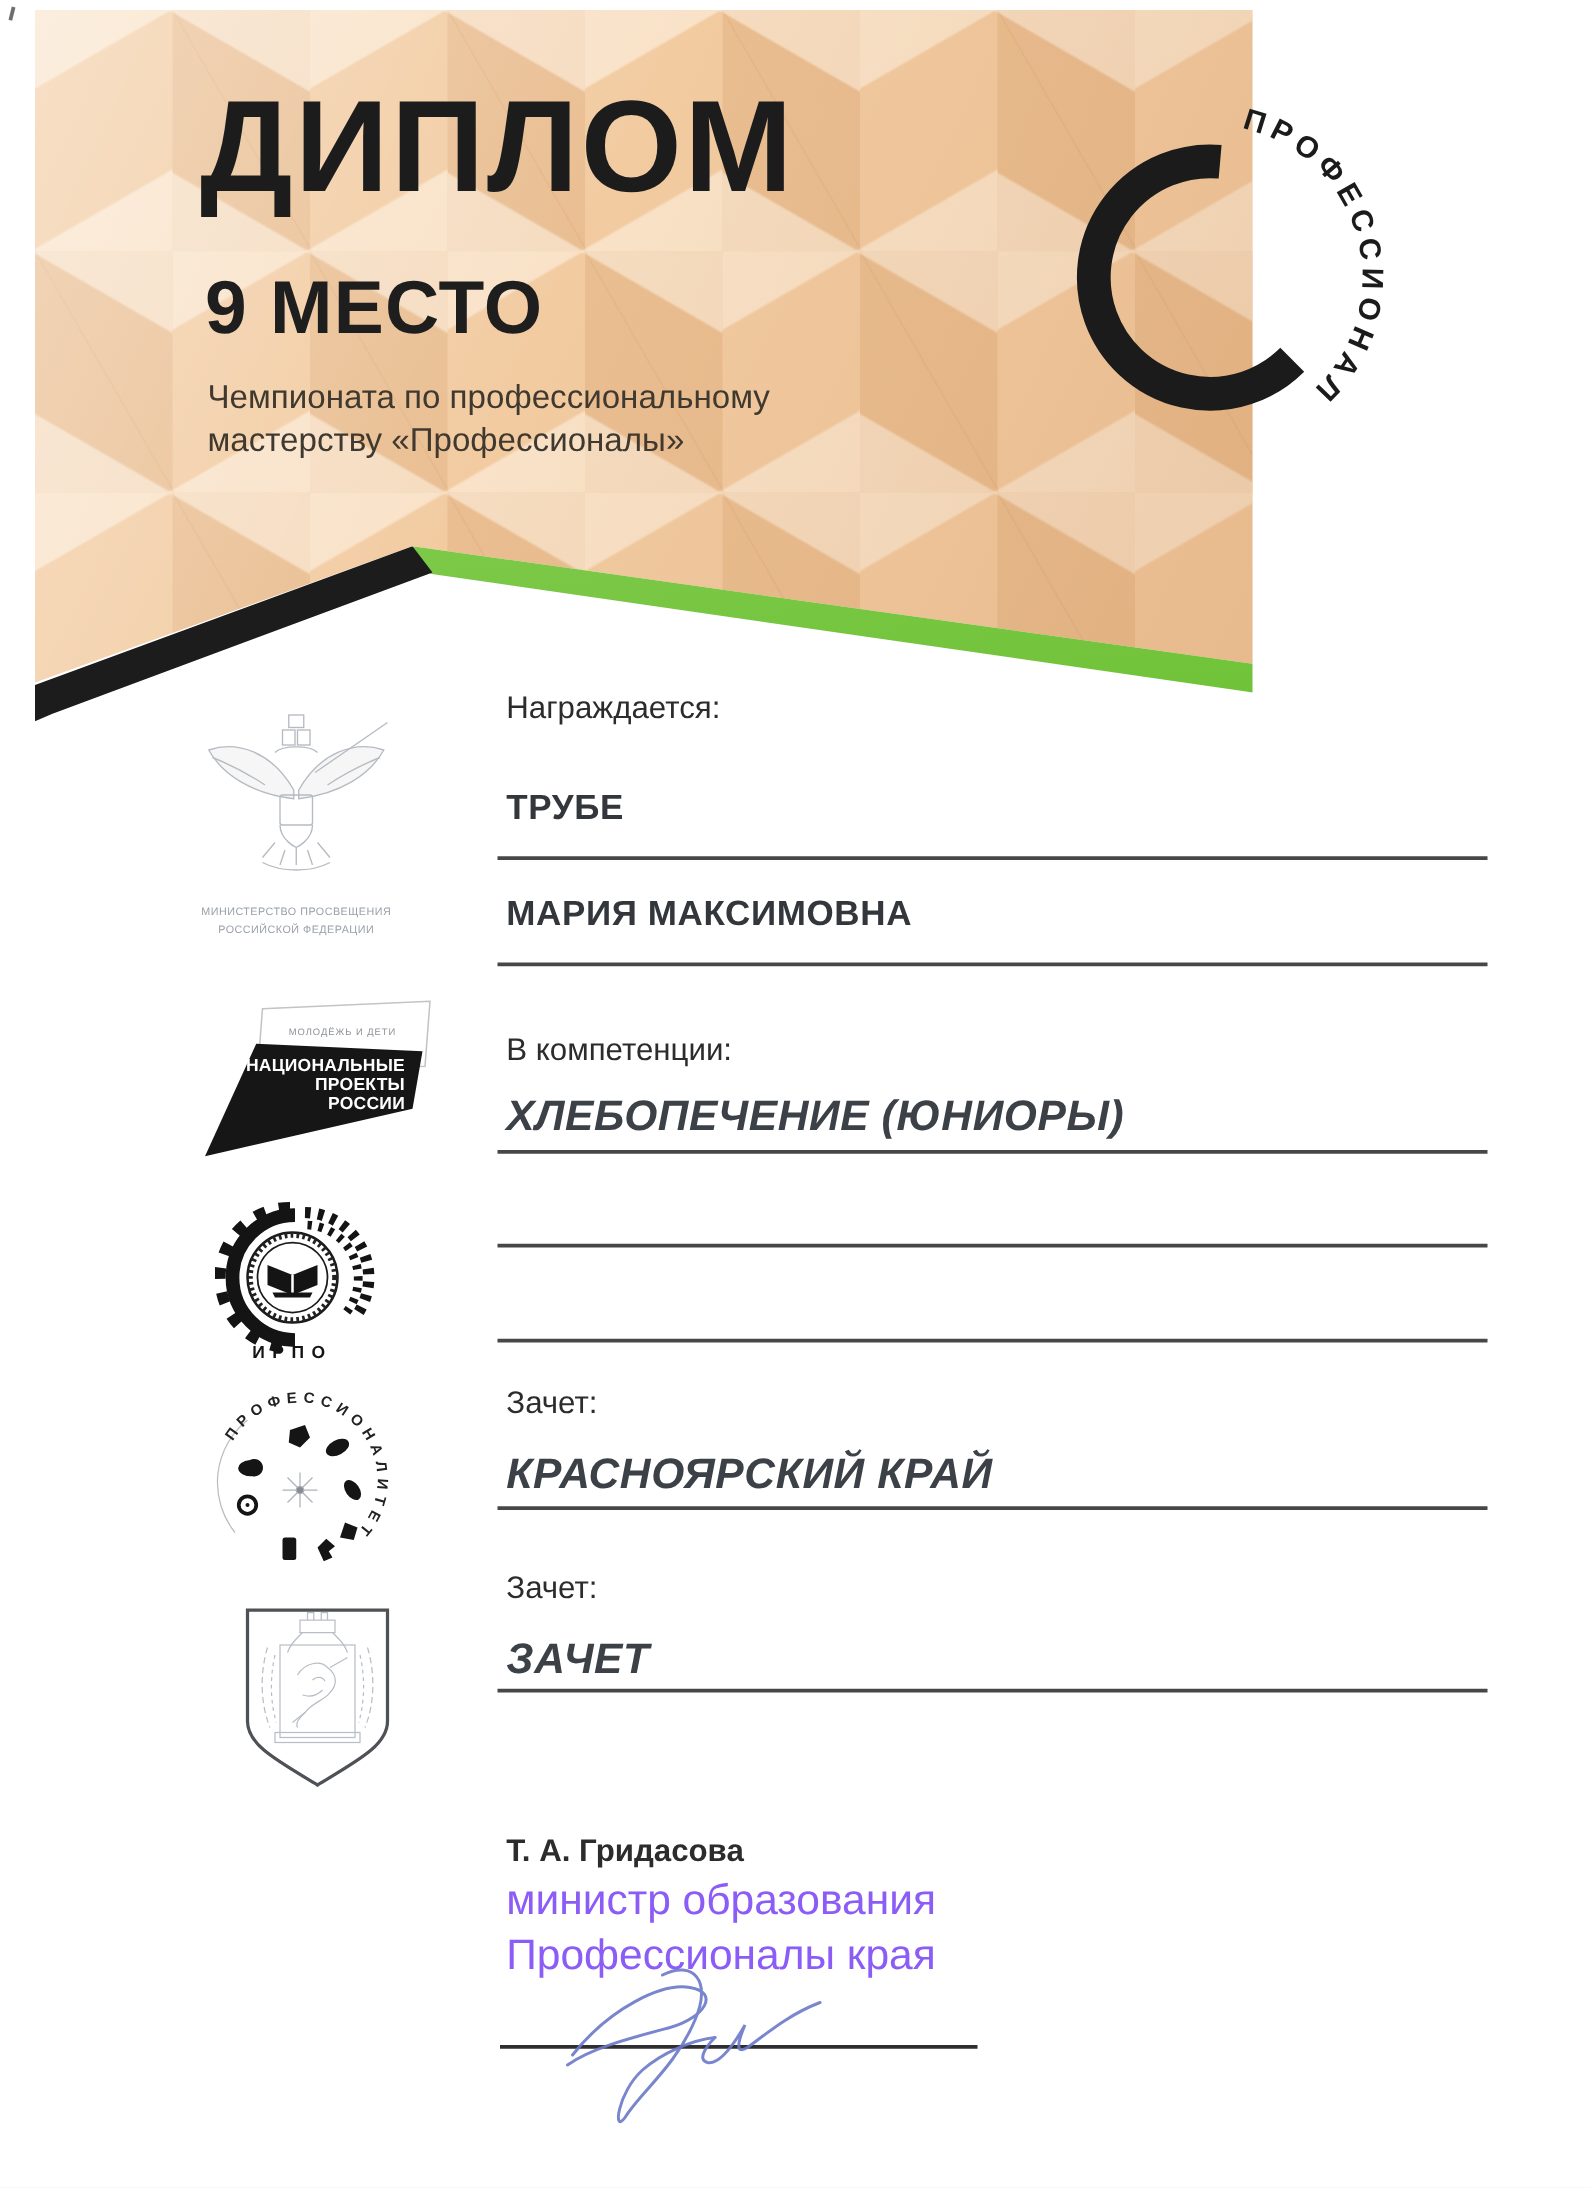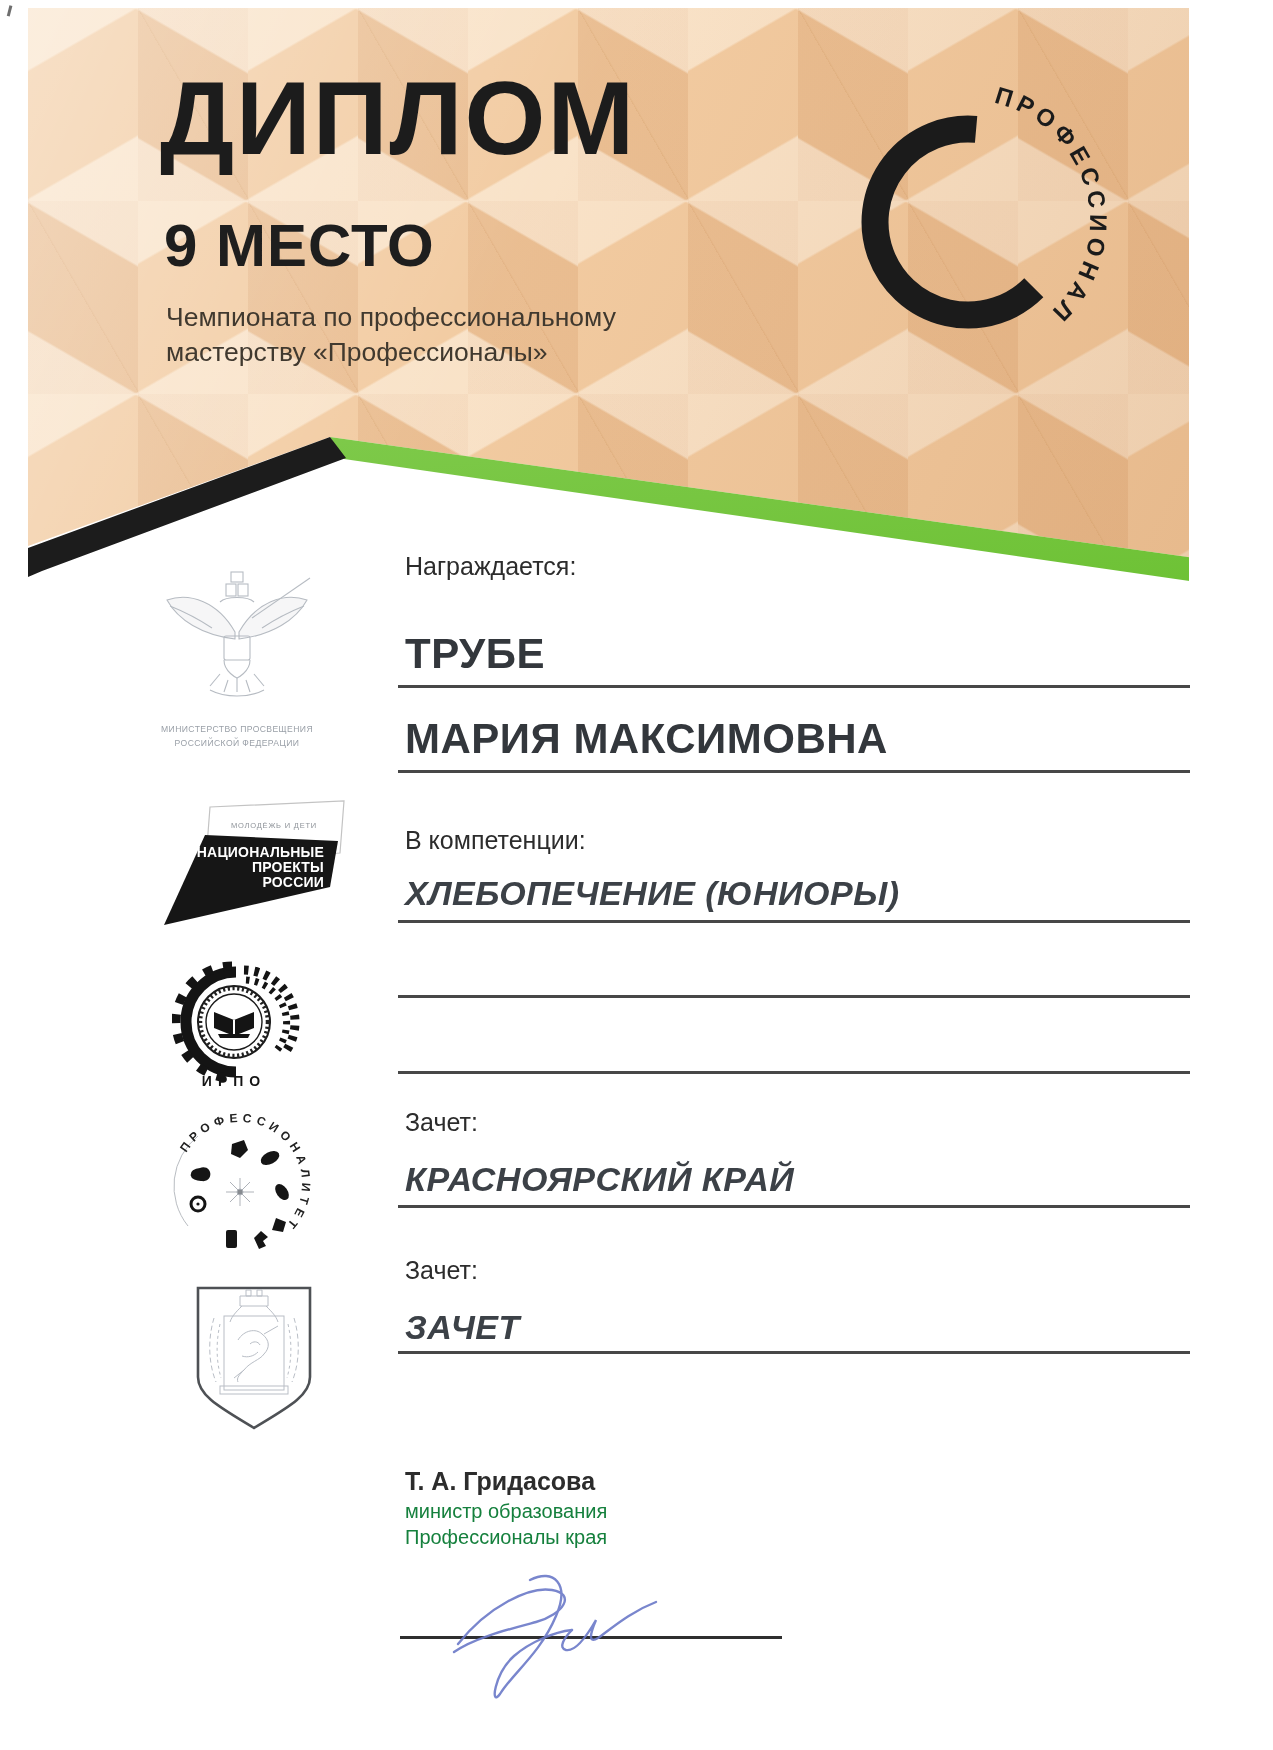--- a/index.html
+++ b/index.html
@@ -1,20 +1,20 @@
 <!DOCTYPE html>
 <html><head>
 <meta charset="utf-8">
 <style>
   html,body{margin:0;padding:0;background:#ffffff;}
   .page{position:relative;width:1273px;height:1750px;background:#ffffff;overflow:hidden;
         font-family:"Liberation Sans","DejaVu Sans",sans-serif;outline:1px solid #e8e8e8;}
 
   
-  .hdr-wrap{position:absolute;left:28px;top:8px;width:1161px;height:600px;}
+  .hdr-wrap{position:absolute;left:28px;top:8px;width:974px;height:600px;}
   .hdr-bg{position:absolute;left:0;top:0;width:100%;height:100%;
     clip-path:polygon(0 0,1217px 0,1217px 557px,302px 429px,0 538px);
     background-color:#f2cba1;
     background-image:
       linear-gradient(115deg, rgba(255,255,255,.40), rgba(255,255,255,0) 42%, rgba(186,115,56,.20) 100%),
       linear-gradient(30deg, rgba(255,245,231,.55) 12%, transparent 12.5%, transparent 87%, rgba(255,245,231,.55) 87.5%),
       linear-gradient(150deg, rgba(255,245,231,.55) 12%, transparent 12.5%, transparent 87%, rgba(255,245,231,.55) 87.5%),
       linear-gradient(30deg, rgba(255,245,231,.55) 12%, transparent 12.5%, transparent 87%, rgba(255,245,231,.55) 87.5%),
       linear-gradient(150deg, rgba(255,245,231,.55) 12%, transparent 12.5%, transparent 87%, rgba(255,245,231,.55) 87.5%),
       linear-gradient(60deg, rgba(199,138,82,.20) 25%, transparent 25.5%, transparent 75%, rgba(199,138,82,.20) 75%),
@@ -34,26 +34,26 @@
   .hdr-sub{position:absolute;left:138px;top:292px;font-size:26.5px;font-weight:400;color:#40392f;line-height:1.33;}
 
   .ring-logo{position:absolute;left:775px;top:52px;width:330px;height:330px;}
 
   
   .logo-abs{position:absolute;}
   .ministry-caption{fill:#9aa0a8;font-size:8.6px;letter-spacing:.4px;font-weight:400;}
 
   
   .label{position:absolute;left:405px;font-size:25px;font-weight:500;color:#2c2c2c;}
-  .value-lg{position:absolute;left:405px;font-size:42px;font-weight:800;color:#33373c;letter-spacing:.5px;text-align:center;}
+  .value-lg{position:absolute;left:405px;font-size:28px;font-weight:800;color:#33373c;letter-spacing:.5px;text-align:center;}
   .value-md{position:absolute;left:405px;font-size:34px;font-weight:700;color:#3c4147;letter-spacing:.5px;font-style:italic;}
   .uline{position:absolute;left:398px;width:792px;height:0;border-top:3px solid #474747;}
   .uline-short{position:absolute;left:400px;width:382px;height:0;border-top:3px solid #2f2f2f;}
   .signer-name{position:absolute;left:405px;top:1428px;font-size:25px;font-weight:700;color:#2c2c2c;margin-top:39px;}
-  .signer-title{position:absolute;left:405px;top:1498px;font-size:20px;font-weight:400;color:#15803d;line-height:1.3;}
+  .signer-title{position:absolute;left:405px;top:1498px;font-size:34px;font-weight:400;color:#8b5cf6;line-height:1.3;}
   .footer-line{position:absolute;left:402px;top:1678px;font-size:30px;font-weight:700;color:#26262a;letter-spacing:.5px;}
 
   .corner-mark{position:absolute;left:8px;top:6px;width:5px;height:11px;border-left:3px solid #4a4a4a;
     transform:rotate(14deg);opacity:.8;}
 </style>
 </head>
 <body>
 
 <div class="page">
 

